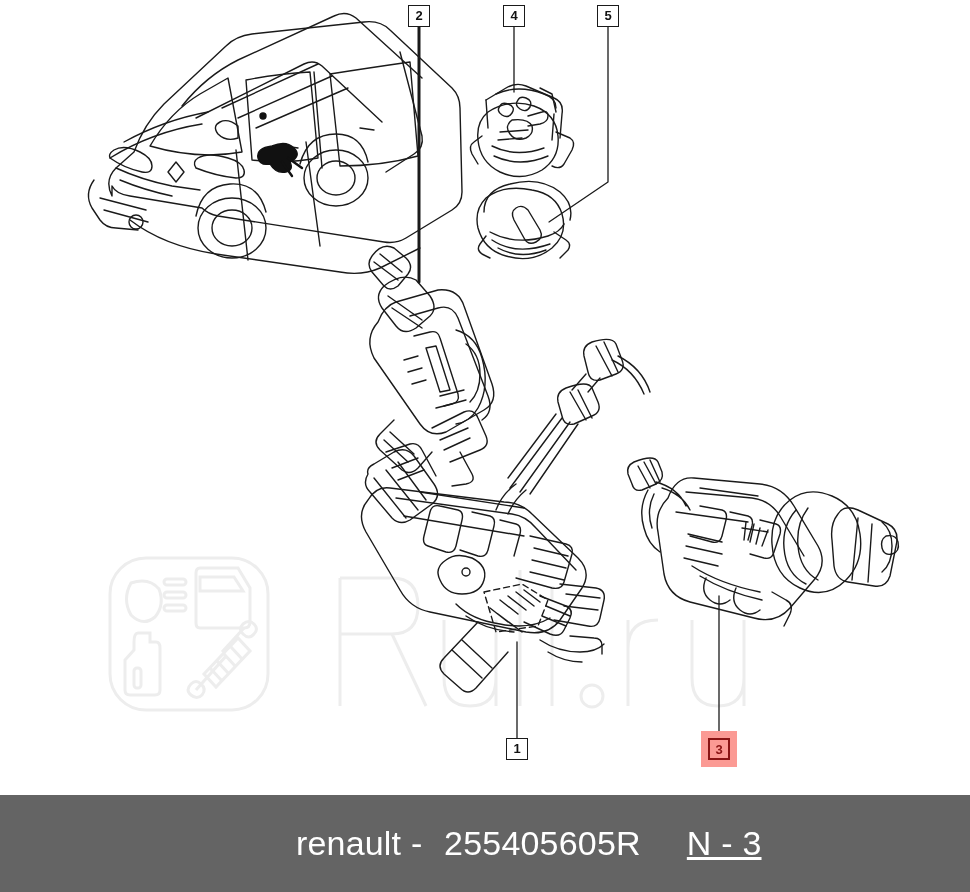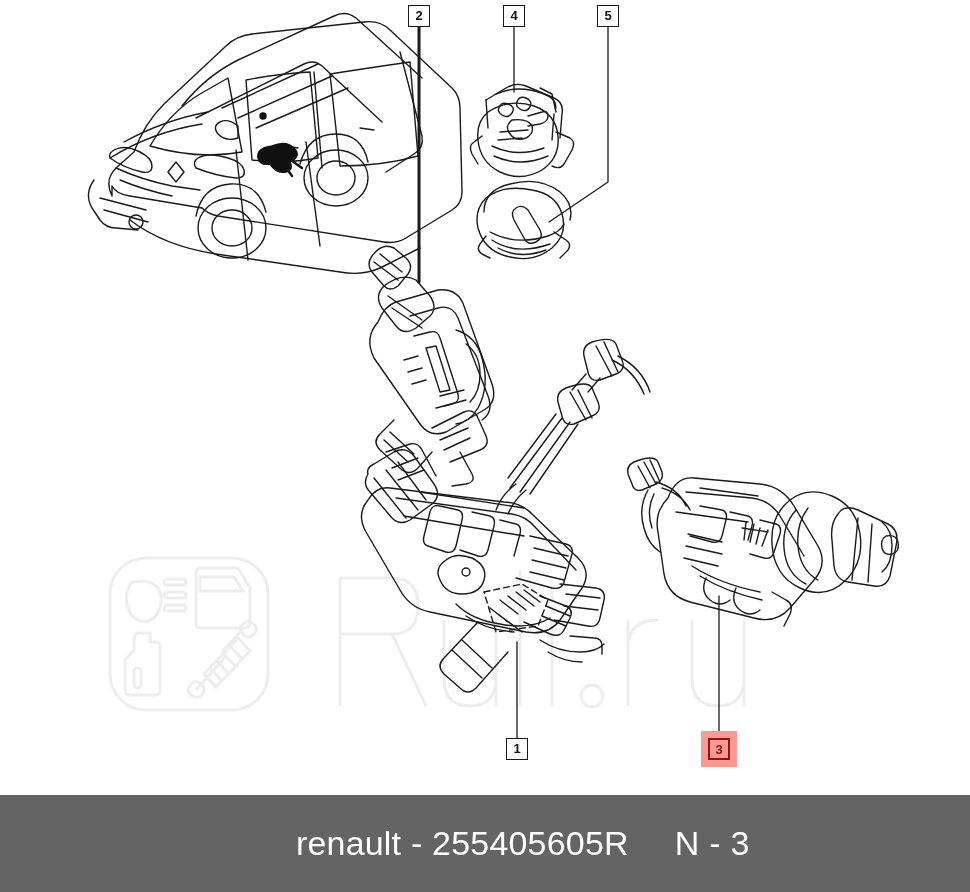--- a/index.html
+++ b/index.html
@@ -53,22 +53,22 @@
     display:flex;align-items:center;
   }
   .footer-text{
     color:#ffffff;
     font-size:34px;
     font-family:"Liberation Sans", sans-serif;
     white-space:pre;
     padding-left:238px;
     letter-spacing:0.2px;
   }
-  .footer-code{margin-left:0;}
-  .footer-ref{margin-left:46px;}
+  .footer-code{margin-left:12px;}
+  .footer-ref{margin-left:46px;text-decoration:underline;}
 </style>
 </head>
 <body>
 
 <div id="page">
 
   <svg class="watermark" viewBox="0 0 970 795" xmlns="http://www.w3.org/2000/svg">
     <g stroke="#ededed" stroke-width="3" fill="none">
 
       <rect x="110" y="558" width="158" height="152" rx="36" ry="36"></rect>

